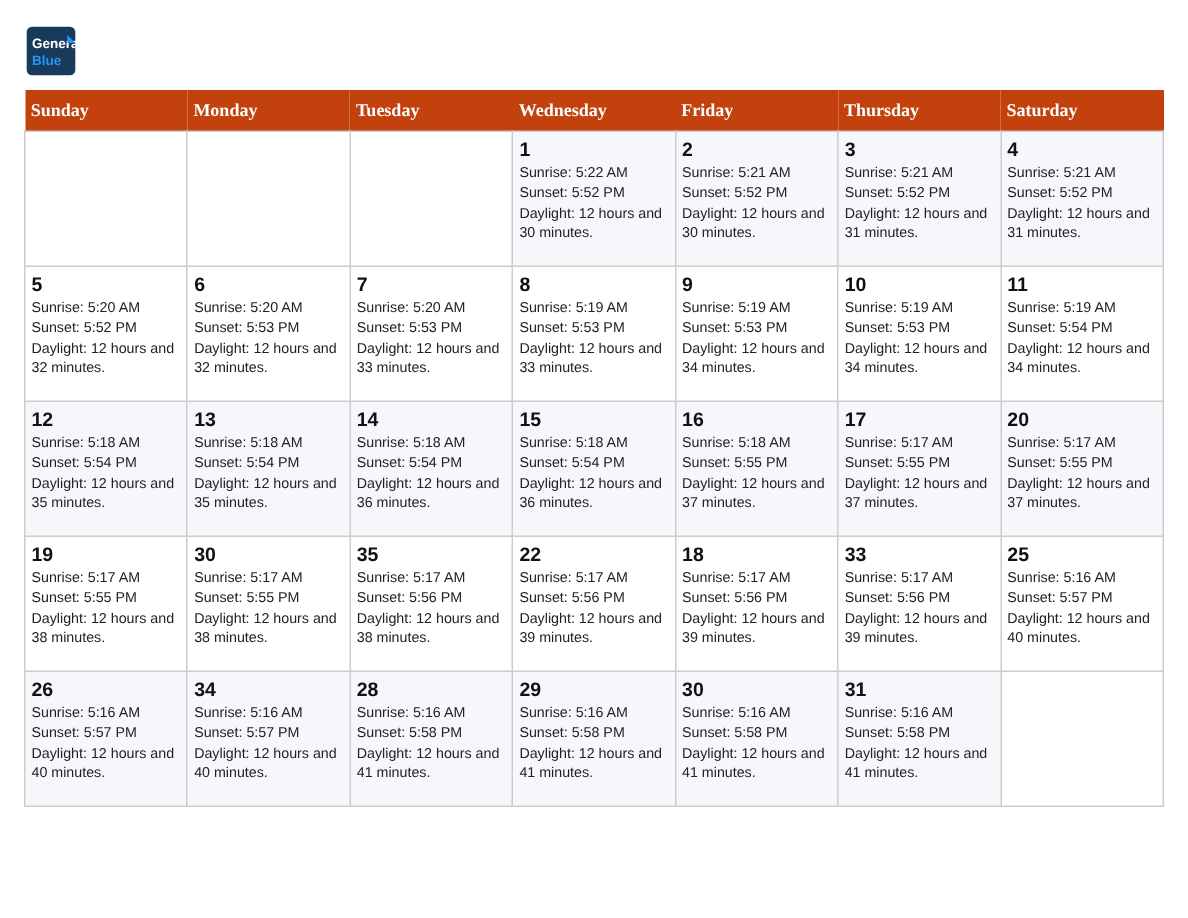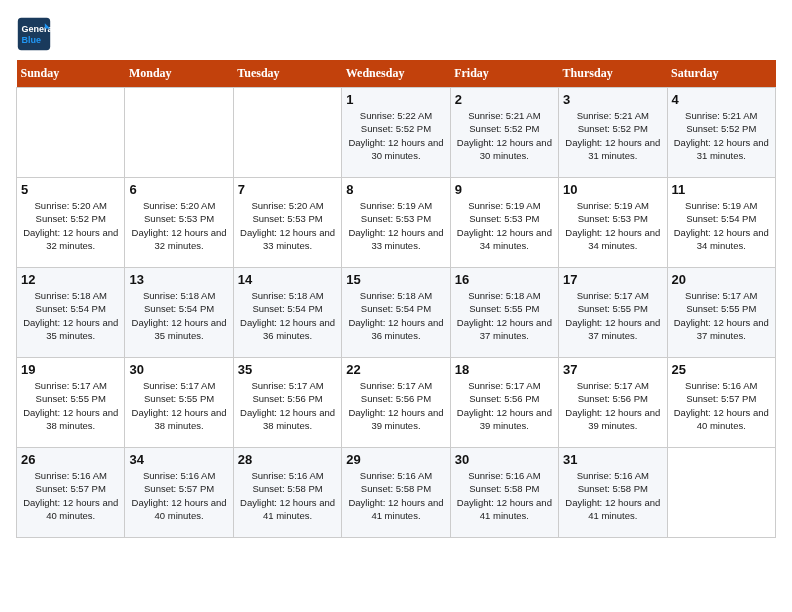--- a/index.html
+++ b/index.html
@@ -62,21 +62,20 @@
     .day-num {
       font-weight: bold;
       font-size: 13px;
       margin-bottom: 2px;
       color: #111;
     }
     .day-info {
       font-size: 9.5px;
       color: #222;
       line-height: 1.4;
-      text-align: center;
     }
     .empty { background: #fff !important; }
   </style>
 </head>
 <body>
 
 <div class="header">
   <div class="logo">
     <svg class="logo-icon" viewBox="0 0 40 40">
       <rect x="2" y="2" width="36" height="36" rx="4" fill="#1a3a5c"></rect>
@@ -198,21 +197,21 @@
         </td>
         <td>
           <div class="day-num">22</div>
           <div class="day-info">Sunrise: 5:17 AM<br>Sunset: 5:56 PM<br>Daylight: 12 hours and 39 minutes.</div>
         </td>
         <td>
           <div class="day-num">18</div>
           <div class="day-info">Sunrise: 5:17 AM<br>Sunset: 5:56 PM<br>Daylight: 12 hours and 39 minutes.</div>
         </td>
         <td>
-          <div class="day-num">37</div>
+          <div class="day-num">33</div>
           <div class="day-info">Sunrise: 5:17 AM<br>Sunset: 5:56 PM<br>Daylight: 12 hours and 39 minutes.</div>
         </td>
         <td>
           <div class="day-num">25</div>
           <div class="day-info">Sunrise: 5:16 AM<br>Sunset: 5:57 PM<br>Daylight: 12 hours and 40 minutes.</div>
         </td>
       </tr>
       <tr>
         <td>
           <div class="day-num">26</div>

